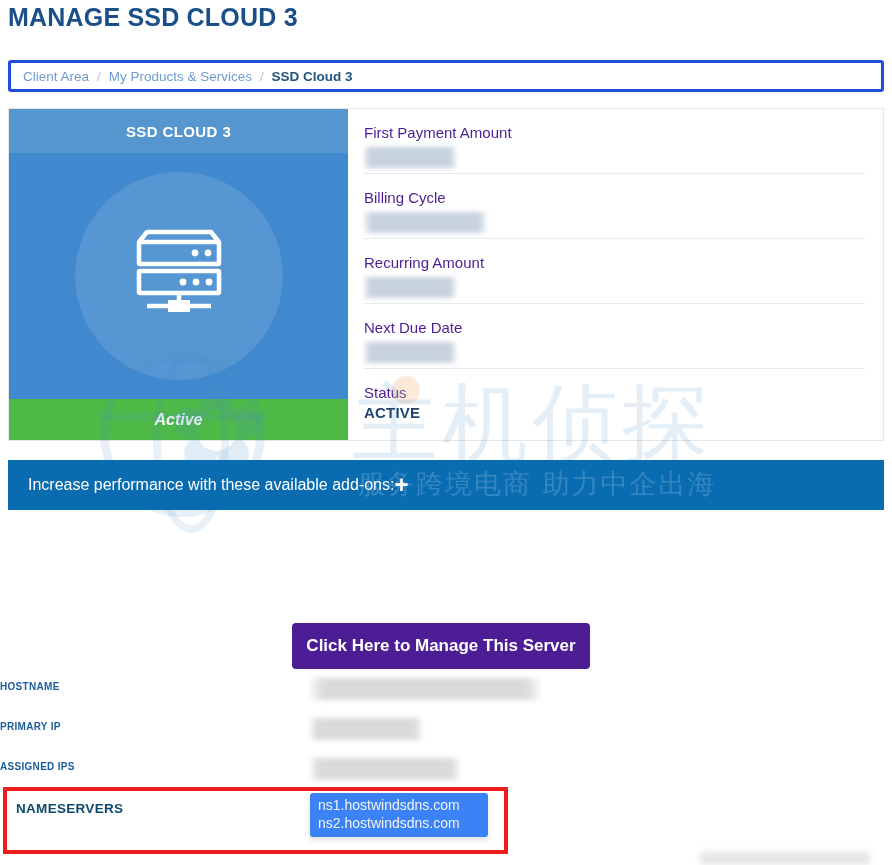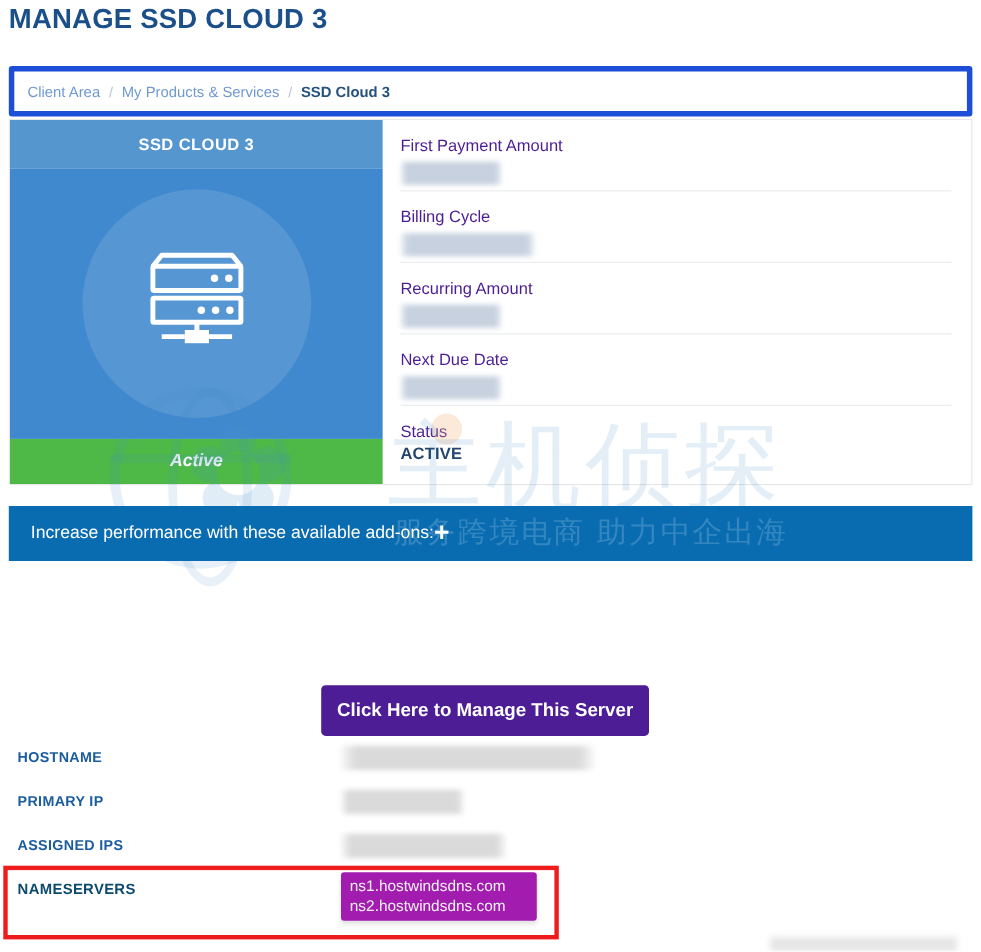--- a/index.html
+++ b/index.html
@@ -47,22 +47,22 @@
 
   
   .page-title {
     position: absolute; left: 8px; top: 3px;
     font-size: 25px; font-weight: 700; letter-spacing: 0.2px;
     color: #1a4f8a;
   }
 
   
   .breadcrumb-bar {
-    position: absolute; left: 8px; top: 60px; width: 876px; height: 46px;
-    border: 5px solid #1d4ed8; border-radius: 3px; background: #fff;
+    position: absolute; left: 8px; top: 60px; width: 876px; height: 32px;
+    border: 3px solid #1d4ed8; border-radius: 3px; background: #fff;
     display: flex; align-items: center; padding-left: 12px;
   }
   .crumb { font-size: 13.5px; color: #6f9ad1; text-decoration: none; }
   .crumb.active { color: #24537f; font-weight: 700; }
   .crumb-sep { font-size: 13px; color: #b9c3cc; margin: 0 8px; }
 
   
   .panel {
     position: absolute; left: 8px; top: 108px; width: 876px; height: 333px;
     border: 1px solid #e4e6e8; background: #fff; display: flex;
@@ -125,22 +125,22 @@
   .manage-btn {
     position: absolute; left: 292px; top: 623px; width: 298px; height: 46px;
     background: #4c1d95; border: none; border-radius: 4px; color: #fff;
     font-family: "Liberation Sans", sans-serif;
     font-size: 17px; font-weight: 700; cursor: pointer;
   }
 
   
   .info-row { position: absolute; left: 0; width: 892px; height: 40px; }
   .info-label {
-    position: absolute; left: 16px; top: 0;
-    font-size: 13px; font-weight: 700; color: #1a5c9e; letter-spacing: 0.3px;
+    position: absolute; left: 0; top: 0;
+    font-size: 10px; font-weight: 700; color: #1a5c9e; letter-spacing: 0.3px;
   }
   .info-mask {
     position: absolute; left: 310px; top: -3px; height: 22px; border-radius: 1px;
     background: linear-gradient(90deg, rgba(224,224,224,0.25) 0%, rgba(216,216,216,0.95) 6%,
                 rgba(216,216,216,0.95) 94%, rgba(224,224,224,0.25) 100%);
     filter: blur(2.6px);
   }
 
   
   .ns-highlight {
@@ -150,21 +150,21 @@
   .ns-label {
     position: absolute; left: 16px; top: 801px;
     font-size: 13.5px; font-weight: 700; color: #0c4a6e; letter-spacing: 0.3px; z-index: 7;
   }
   .ns-mask {
     position: absolute; left: 310px; top: 798px; width: 178px; height: 42px;
     background: rgba(219,219,219,0.85); filter: blur(2.6px); z-index: 6;
   }
   .ns-tooltip {
     position: absolute; left: 310px; top: 793px; width: 178px;
-    background: #a21caf; color: #f2f2f2; border-radius: 3px;
+    background: #3b82f6; color: #f2f2f2; border-radius: 3px;
     padding: 3px 8px 5px 8px; z-index: 9;
   }
   .ns-line { font-size: 14px; line-height: 18px; white-space: nowrap; }
 
   .bottom-smudge {
     position: absolute; left: 700px; top: 852px; width: 170px; height: 13px;
     background: rgba(222,222,222,0.75); filter: blur(3px); z-index: 4;
   }
 </style>
 </head>

